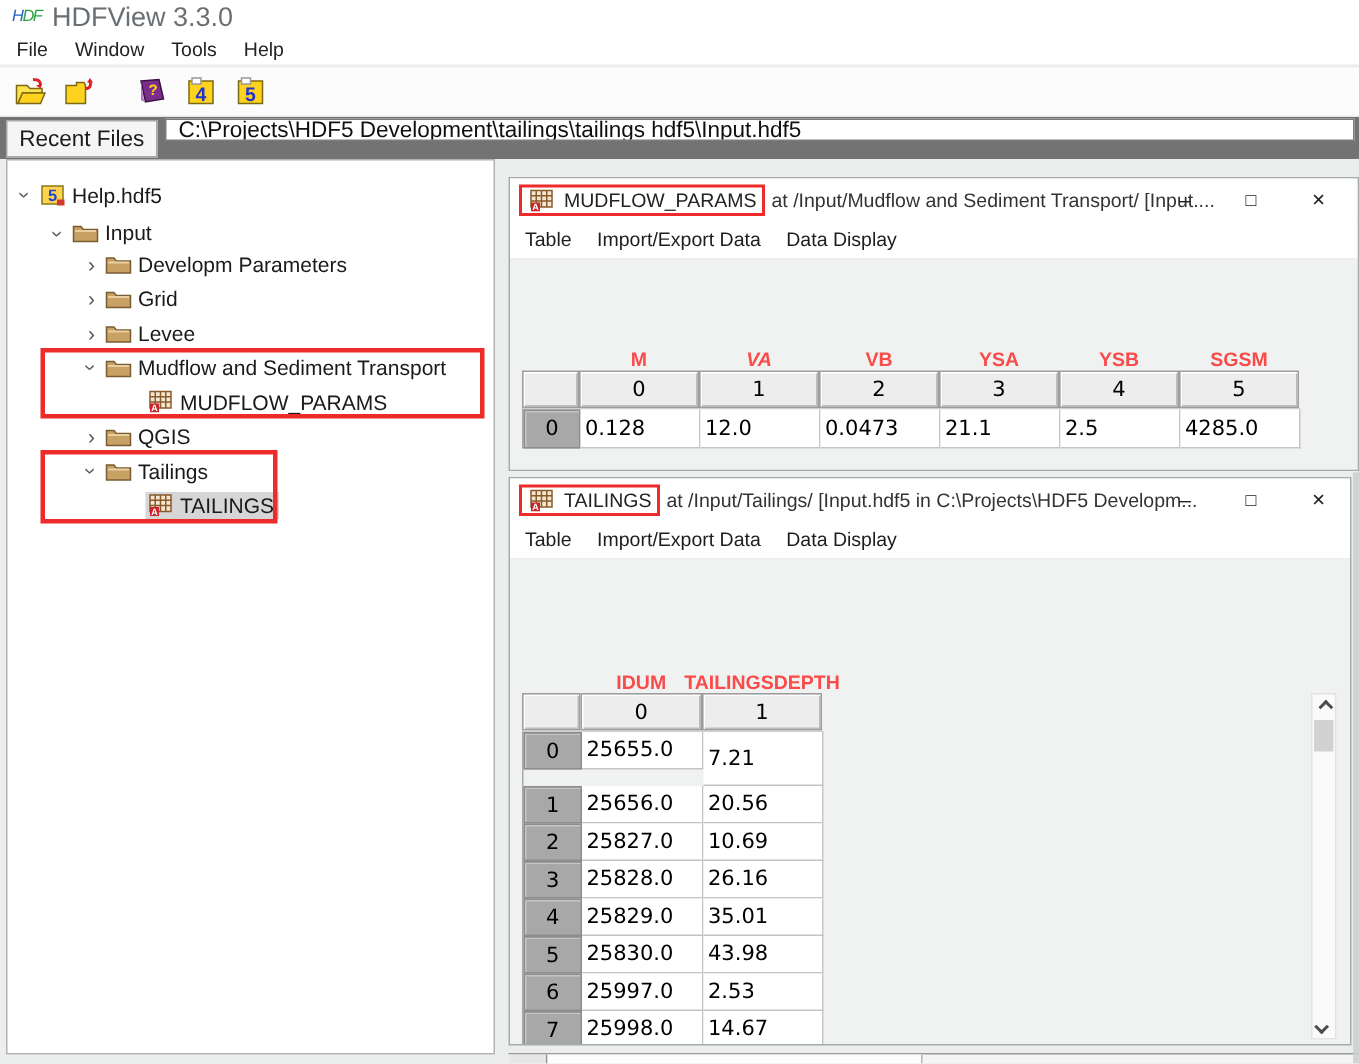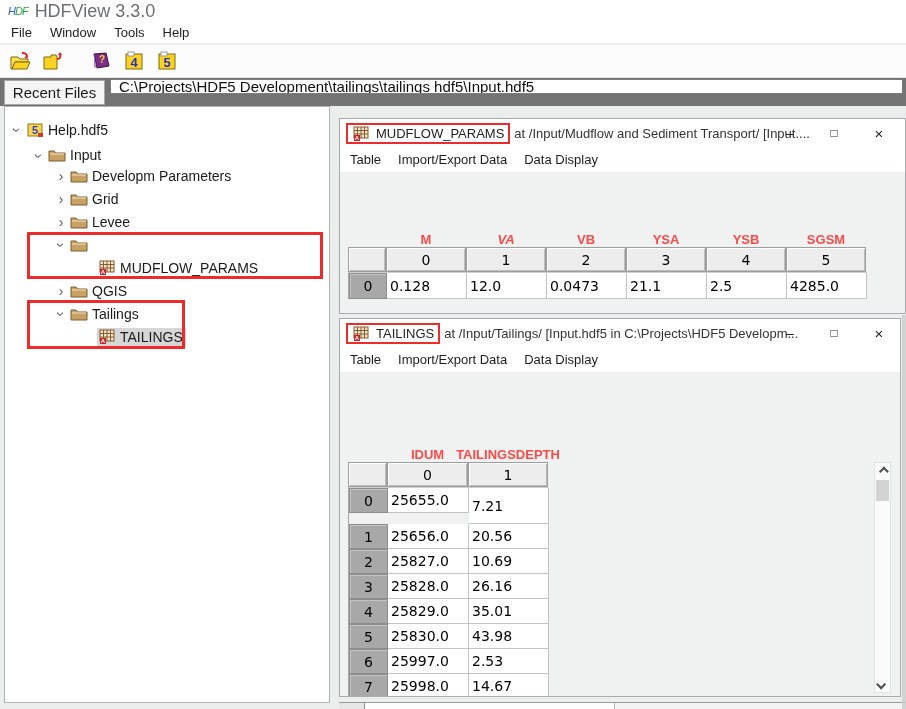--- a/index.html
+++ b/index.html
@@ -205,20 +205,21 @@
       </div>
       <div class="tree-row" style="padding-left: 48px;">
         <span class="chev exp">›</span>
         <span class="lblwrap">
           <span class="t-icon">
             <svg width="18" height="14" viewBox="0 0 18 14">
               <path d="M1 3 h5 l1.5 2 H17 v8 H1 z" fill="#C8A165" stroke="#7a5c33"></path>
               <path d="M2 6 H16" stroke="#e9cf9f" stroke-width="1.4"></path>
             </svg>
           </span>
+          <span>Mudflow and Sediment Transport</span>
         </span>
       </div>
       <div class="tree-row" style="padding-left: 76px;">
         <span class="chev"></span>
         <span class="lblwrap">
           <span class="t-icon">
             <svg width="16" height="15" viewBox="0 0 16 15">
               <rect x="1" y="1" width="14" height="11" fill="#f3e7d2" stroke="#8a5a2b"></rect>
               <path d="M1 4.5 H15 M1 8 H15 M4.5 1 V12 M8 1 V12 M11.5 1 V12" stroke="#8a5a2b" stroke-width="1"></path>
               <rect x="1" y="9" width="6" height="6" fill="#c8252a"></rect>

